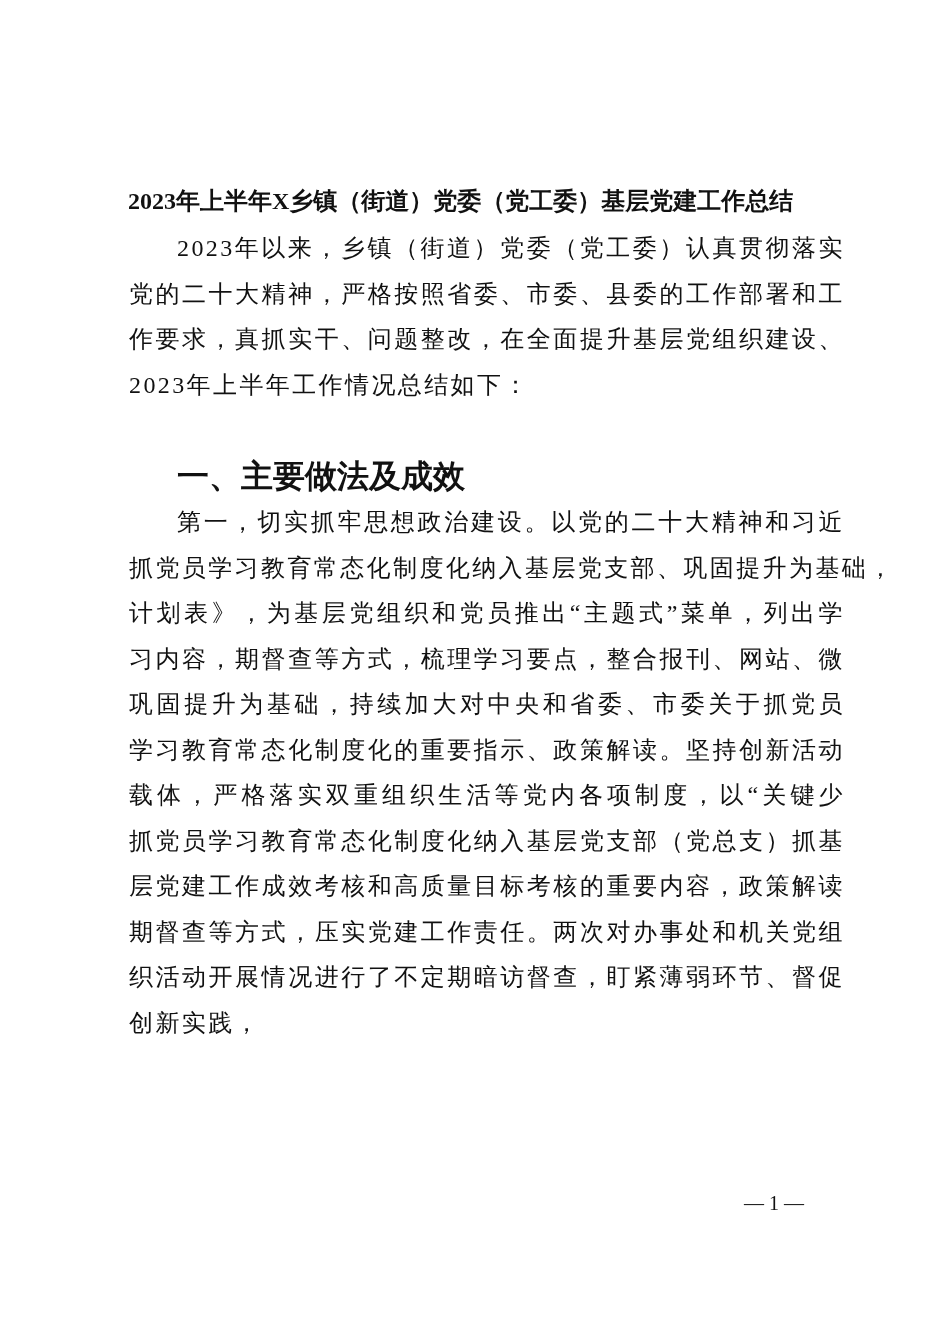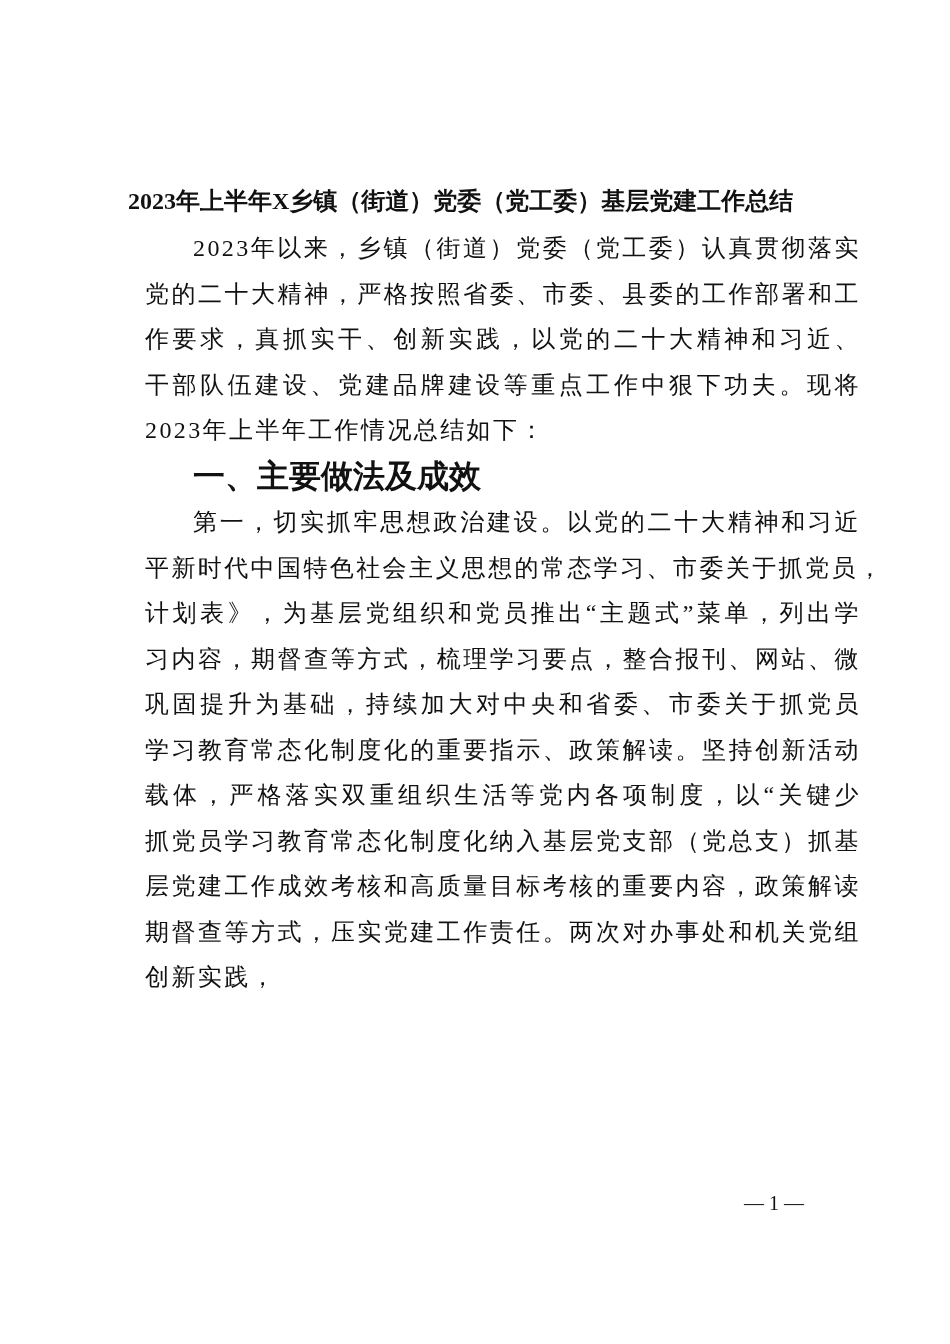--- a/index.html
+++ b/index.html
@@ -38,21 +38,20 @@
   .body-block {
     position: absolute;
     left: 129px;
     width: 716px;
     font-size: 24px;
     line-height: 45.5px;
     text-align: justify;
     text-align-last: left;
     letter-spacing: 2.4px;
     font-family: "Liberation Serif", "DejaVu Serif", serif;
-    margin-left: 16px;
   }
   .heading {
     margin: 0;
     text-indent: 48px;
     font-weight: bold;
     font-family: "Liberation Sans", "DejaVu Sans", sans-serif;
     letter-spacing: 0px;
     font-size: 32px;
   }
   .line {
@@ -81,38 +80,38 @@
 </head>
 <body>
 
 <div class="page">
 
   <div class="title">2023年上半年X乡镇（街道）党委（党工委）基层党建工作总结</div>
 
   <div class="body-block" style="top:226px;">
     <span class="line indent">2023年以来，乡镇（街道）党委（党工委）认真贯彻落实</span>
     <span class="line">党的二十大精神，严格按照省委、市委、县委的工作部署和工</span>
-    <span class="line">作要求，真抓实干、创新实践，以党的二十大精神和习近、</span>
-    <span class="line">干部队伍建设、党建品牌建设等重点工作中狠下功夫。现将</span>
+    <span class="line">作要求，真抓实干、问题整改，在全面提升基层党组织建设、</span>
     <span class="line last">2023年上半年工作情况总结如下：</span>
   </div>
 
   <div class="body-block" style="top:454px;">
     <p class="heading">一、主要做法及成效</p>
   </div>
 
   <div class="body-block" style="top:500px;">
     <span class="line indent">第一，切实抓牢思想政治建设。以党的二十大精神和习近</span>
-    <span class="line">平新时代中国特色社会主义思想的常态学习、市委关于抓党员，</span>
+    <span class="line">抓党员学习教育常态化制度化纳入基层党支部、巩固提升为基础，</span>
     <span class="line">计划表》，为基层党组织和党员推出“主题式”菜单，列出学</span>
     <span class="line">习内容，期督查等方式，梳理学习要点，整合报刊、网站、微</span>
     <span class="line">巩固提升为基础，持续加大对中央和省委、市委关于抓党员</span>
     <span class="line">学习教育常态化制度化的重要指示、政策解读。坚持创新活动</span>
     <span class="line">载体，严格落实双重组织生活等党内各项制度，以“关键少</span>
     <span class="line">抓党员学习教育常态化制度化纳入基层党支部（党总支）抓基</span>
     <span class="line">层党建工作成效考核和高质量目标考核的重要内容，政策解读</span>
     <span class="line">期督查等方式，压实党建工作责任。两次对办事处和机关党组</span>
+    <span class="line">织活动开展情况进行了不定期暗访督查，盯紧薄弱环节、督促</span>
     <span class="line last">创新实践，</span>
   </div>
 
   <div class="page-number">— 1 —</div>
 
 </div>
 
 </body></html>

